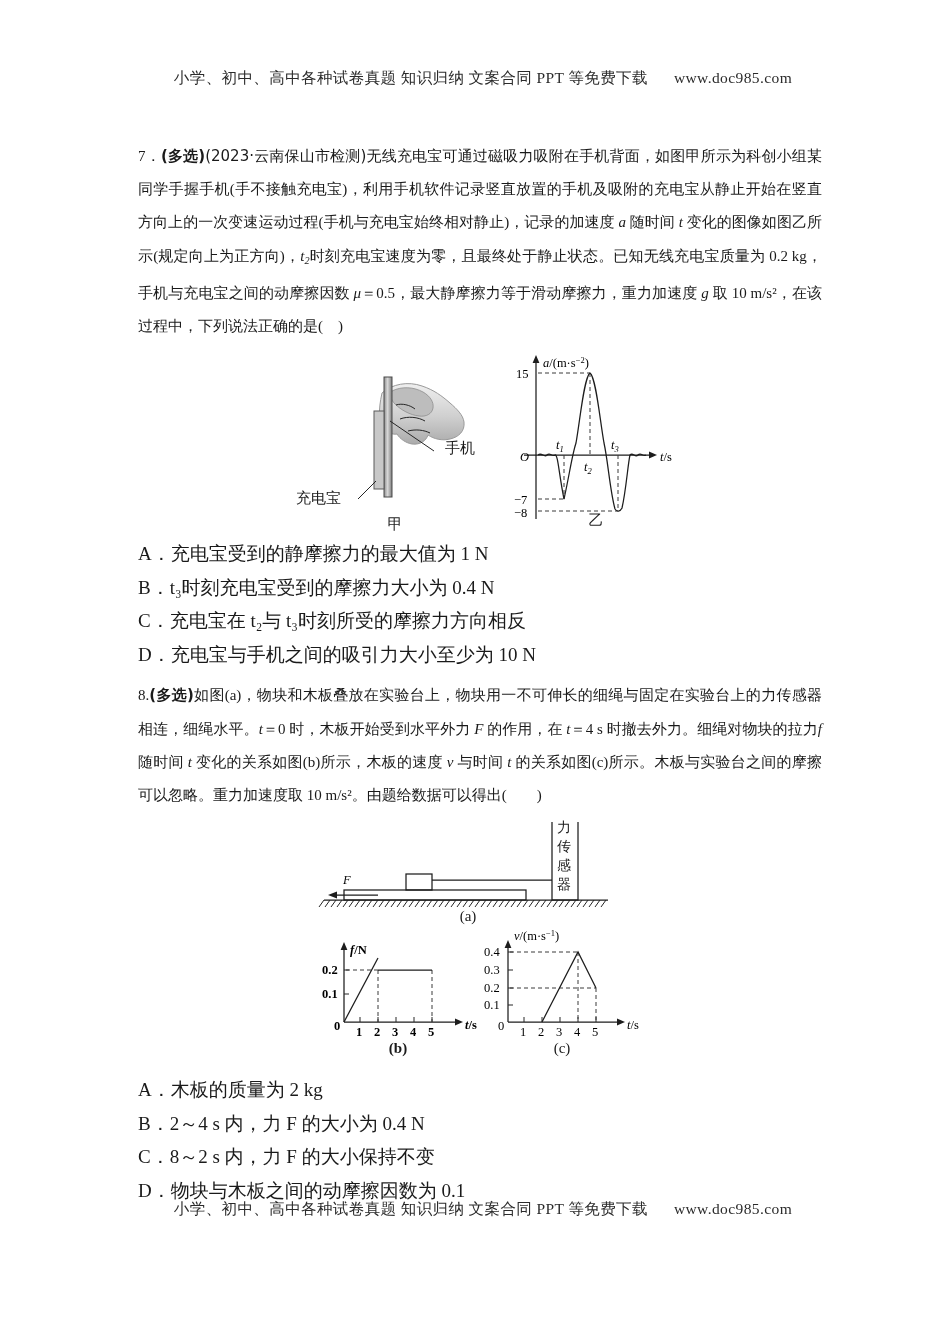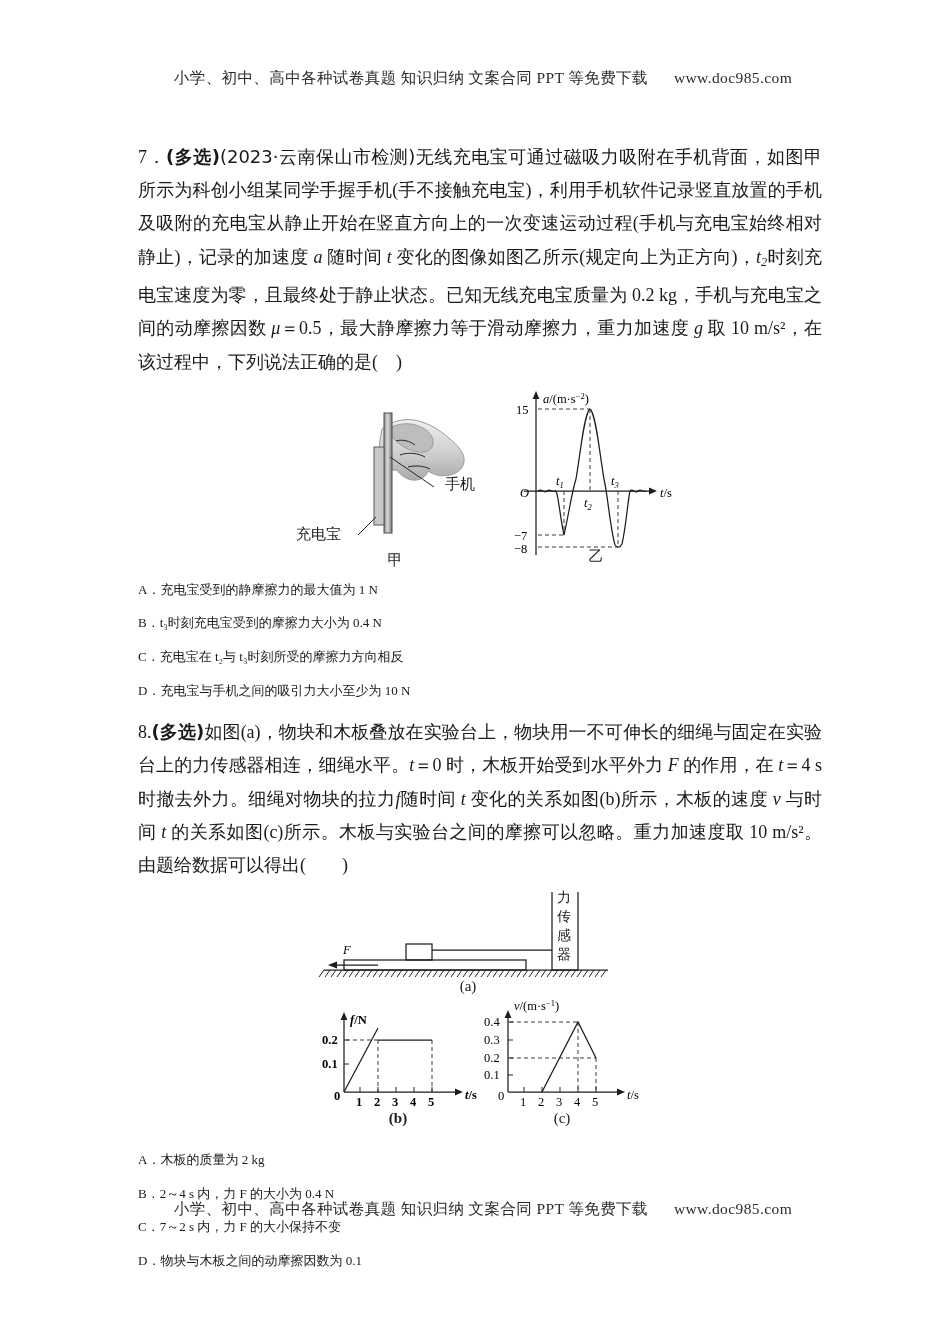--- a/index.html
+++ b/index.html
@@ -42,32 +42,32 @@
   .content {
     position: absolute;
     left: 138px;
     top: 140px;
     width: 684px;
   }
 
   .qblock { margin-bottom: 0; }
 
   .qtext {
-    font-size: 18px;
+    font-size: 15px;
     line-height: 33.2px;
     text-align: justify;
     text-justify: inter-ideograph;
     text-indent: 0;
   }
   .qtext .bold { font-weight: bold; }
   .ital { font-style: italic; font-family: "Liberation Serif", serif; }
   sub { font-size: 0.68em; vertical-align: -0.28em; }
 
   .opt {
-    font-size: 13px;
+    font-size: 19px;
     line-height: 33.6px;
     white-space: nowrap;
   }
 
   
   .fig7 {
     position: relative;
     height: 186px;
     margin-top: 8px;
   }
@@ -387,21 +387,21 @@
             <text x="88" y="106" class="num">3</text>
             <text x="106" y="106" class="num">4</text>
             <text x="124" y="106" class="num">5</text>
           </svg>
           <div class="cap" style="left:64px; top:110px; width:60px;">(c)</div>
         </div>
       </div>
 
       <div class="opt">A．木板的质量为 2 kg</div>
       <div class="opt">B．2～4 s 内，力 F 的大小为 0.4 N</div>
-      <div class="opt">C．7～2 s 内，力 F 的大小保持不变</div>
+      <div class="opt">C．8～2 s 内，力 F 的大小保持不变</div>
       <div class="opt">D．物块与木板之间的动摩擦因数为 0.1</div>
     </div>
 
   </div>
 
   <div class="watermark wm-bottom">
     <span>小学、初中、高中各种试卷真题  知识归纳  文案合同  PPT 等免费下载</span><span class="site">www.doc985.com</span>
   </div>
 
 </div>

